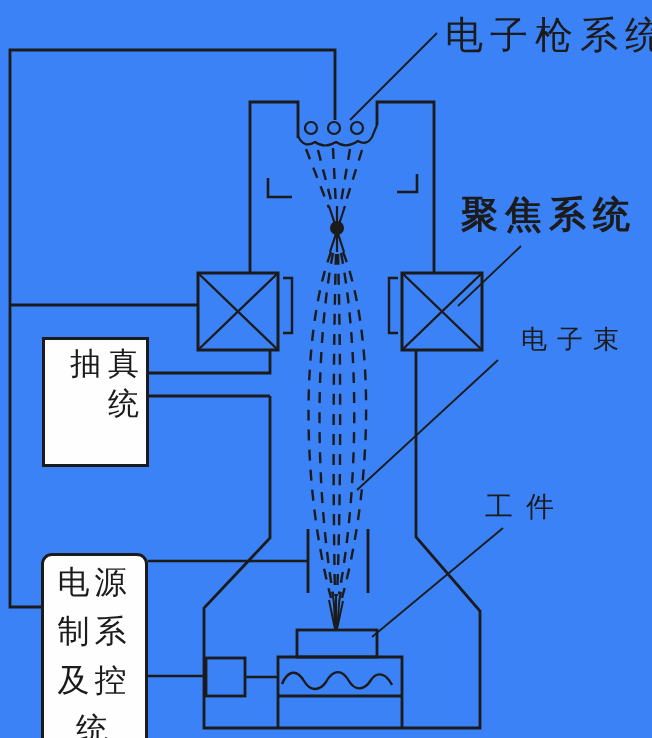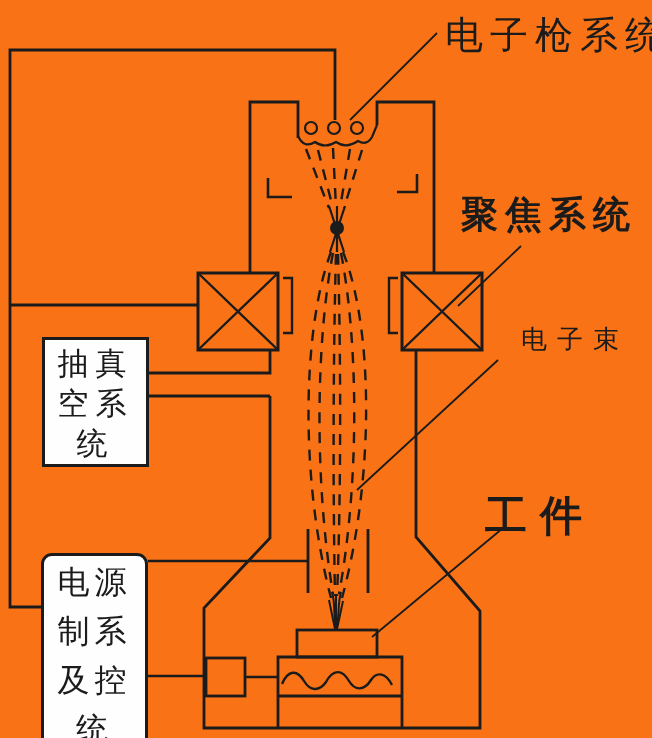--- a/index.html
+++ b/index.html
@@ -1,27 +1,27 @@
 <!DOCTYPE html>
 <html><head>
 <meta charset="utf-8">
 <style>
   html,body{margin:0;padding:0;background:#ffffff;}
-  #stage{position:relative;width:652px;height:738px;background:#f97316;overflow:hidden;
+  #stage{position:relative;width:652px;height:738px;background:#3b82f6;overflow:hidden;
          font-family:"DejaVu Serif","Liberation Serif",serif;color:#1b1b1b;}
   #stage svg{position:absolute;left:0;top:0;}
   .lbl{position:absolute;white-space:nowrap;color:#1b1b1b;}
   .lbl-gun{left:445px;top:10px;font-size:38px;letter-spacing:7px;}
   .lbl-focus{left:461px;top:190px;font-size:37px;letter-spacing:7px;font-weight:bold;}
   .lbl-beam{left:521px;top:322px;font-size:26px;letter-spacing:10px;}
-  .lbl-work{left:485px;top:488px;font-size:42px;letter-spacing:13px;font-weight:bold;}
+  .lbl-work{left:485px;top:488px;font-size:28px;letter-spacing:13px;}
   .sysbox{position:absolute;box-sizing:border-box;border:3px solid #1b1b1b;background:#fefefe;
           text-align:center;}
   .box-vacuum{left:42px;top:337px;width:107px;height:130px;font-size:31px;line-height:40px;
-              letter-spacing:7px;padding-top:3px;}
+              letter-spacing:7px;padding-top:3px;text-align:right;}
   .box-power{left:41px;top:553px;width:107px;height:204px;font-size:32px;line-height:49px;
              letter-spacing:5px;padding-top:2px;border-radius:11px;}
   .stroke{fill:none;stroke:#1b1b1b;}
 </style>
 </head>
 <body>
 
 <div id="stage">
 
   <svg width="652" height="738" viewBox="0 0 652 738">
@@ -103,21 +103,20 @@
     <path class="stroke" stroke-width="1.8" d="M503,528 L372,637"></path>
   </svg>
 
   <div class="lbl lbl-gun">电子枪系统</div>
   <div class="lbl lbl-focus">聚焦系统</div>
   <div class="lbl lbl-beam">电子束</div>
   <div class="lbl lbl-work">工件</div>
 
   <div class="sysbox box-vacuum">
     <div>抽真</div>
-    <div>空系</div>
     <div>统</div>
   </div>
 
   <div class="sysbox box-power">
     <div>电源</div>
     <div>制系</div>
     <div>及控</div>
     <div>统</div>
   </div>
 

